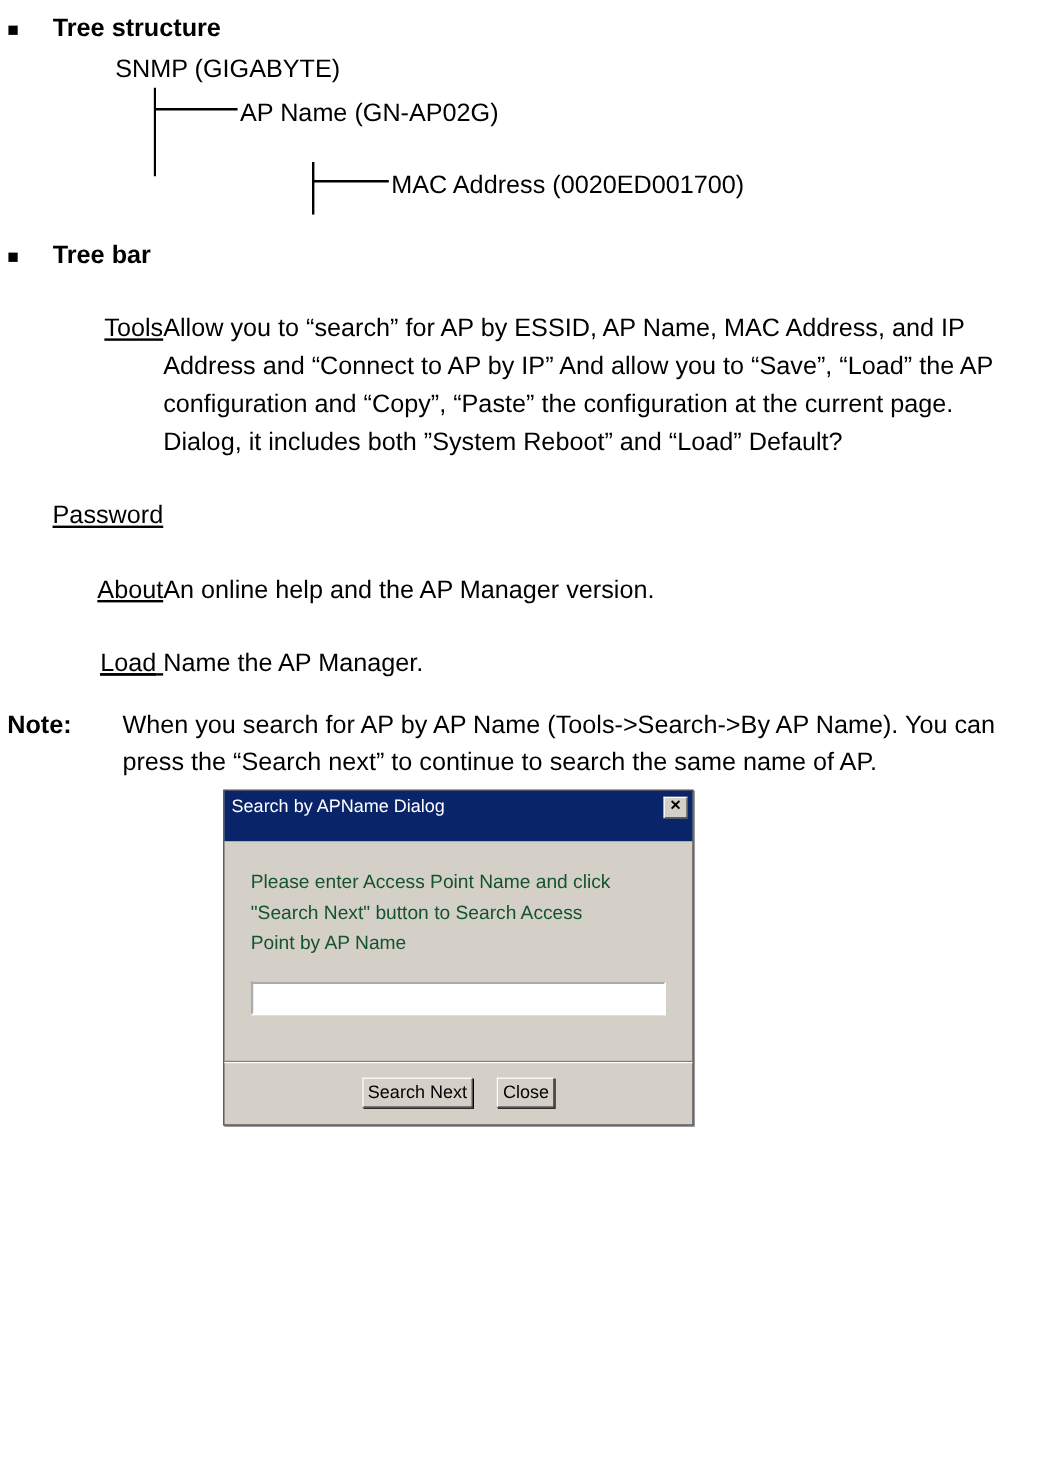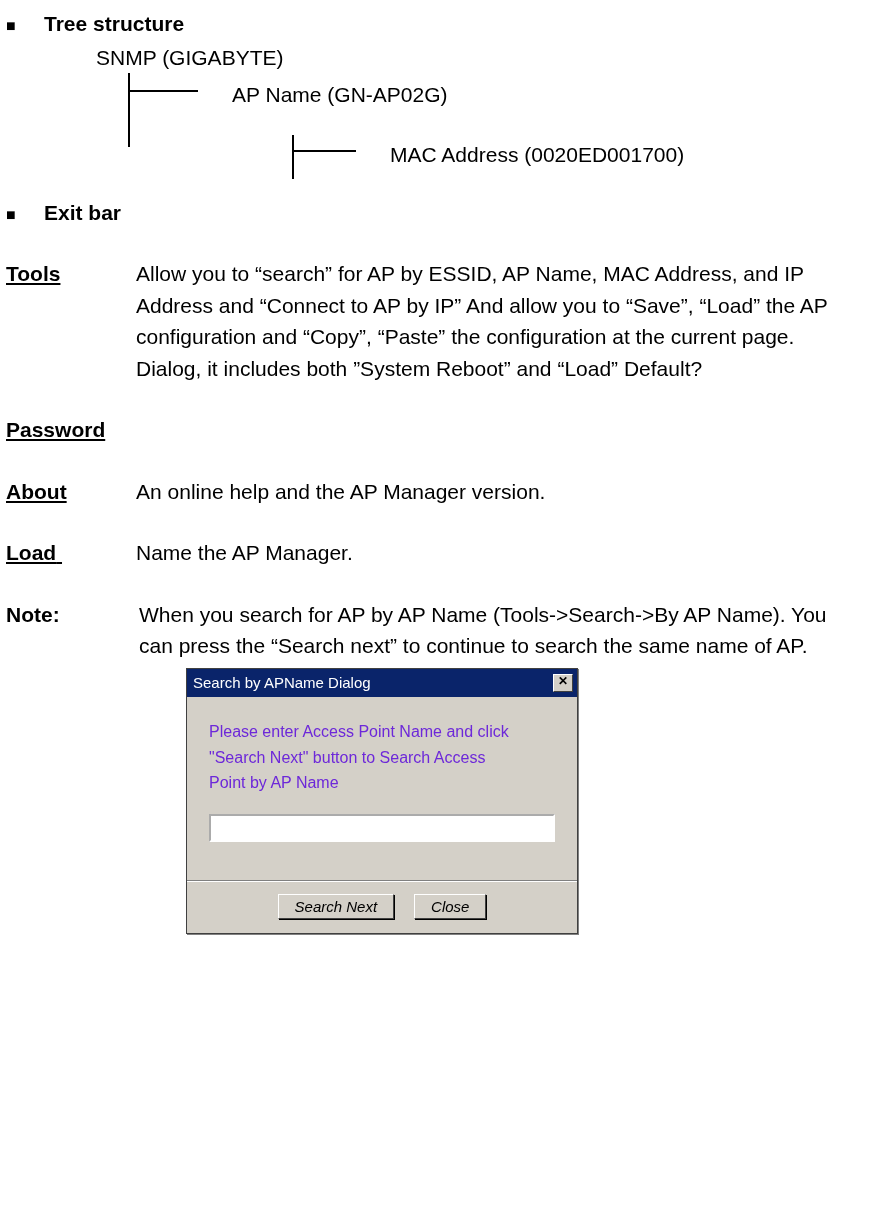--- a/index.html
+++ b/index.html
@@ -28,37 +28,36 @@
   .bullet-text {
     font-weight: bold;
   }
   .tree {
     margin-left: 90px;
     margin-bottom: 18px;
   }
   .tree-row {
     display: flex;
     align-items: flex-start;
-    gap: 32px;
   }
   .tree-svg { display:block; }
   .menu-block {
     display: flex;
     margin-top: 30px;
   }
   .menu-label {
     flex: 0 0 130px;
-    font-weight: bold;
+    font-weight: normal;
     text-decoration: underline;
+    text-align: right;
   }
   .menu-desc { flex: 1; }
   .note-row {
     display: flex;
-    margin-top: 30px;
-    gap: 37px;
+    margin-top: 20px;
   }
   .note-label {
     flex: 0 0 96px;
     font-weight: bold;
   }
   .note-text { flex: 1; }
   .dialog-wrap {
     margin-left: 180px;
     margin-top: 6px;
   }
@@ -67,21 +66,21 @@
     border: 1px solid #404040;
     background: #d4d0c8;
     box-shadow: 1px 1px 0 #808080;
   }
   .titlebar {
     display: flex;
     align-items: center;
     justify-content: space-between;
     background: linear-gradient(#0a246a,#0a246a);
     color: #fff;
-    padding: 3px 4px 3px 6px;
+    padding: 3px 4px 17px 6px;
     font-family: Tahoma, Arial, sans-serif;
     font-size: 15px;
   }
   .close-btn {
     width: 18px;
     height: 16px;
     background: #d4d0c8;
     border: 1px solid #fff;
     border-right-color: #404040;
     border-bottom-color: #404040;
@@ -89,21 +88,21 @@
     font-size: 12px;
     line-height: 12px;
     text-align: center;
     font-weight: bold;
     font-family: Arial, sans-serif;
   }
   .dialog-body {
     padding: 22px 22px 18px 22px;
     font-family: Tahoma, Arial, sans-serif;
     font-size: 16px;
-    color: #6d28d9;
+    color: #14532d;
     line-height: 1.6;
   }
   .text-input {
     width: 100%;
     height: 28px;
     margin-top: 18px;
     border: 2px inset #fff;
     background: #fff;
     box-sizing: border-box;
   }
@@ -114,27 +113,26 @@
   }
   .dialog-buttons {
     display: flex;
     justify-content: center;
     gap: 20px;
     padding: 12px 0 14px 0;
   }
   .win-btn {
     font-family: Tahoma, Arial, sans-serif;
     font-size: 15px;
-    padding: 3px 16px;
+    padding: 3px 4px;
     background: #d4d0c8;
     border: 1px solid #404040;
     border-top-color: #fff;
     border-left-color: #fff;
     box-shadow: 1px 1px 0 #000;
-    font-style: italic;
   }
 </style>
 </head>
 <body>
 
 <div class="bullet-row">
   <div class="bullet">■</div>
   <div class="bullet-text">Tree structure</div>
 </div>
 
@@ -153,21 +151,21 @@
           <line x1="1" y1="16" x2="64" y2="16" stroke="#000" stroke-width="2"></line>
         </svg>
         <div style="padding-top:4px;">MAC Address (0020ED001700)</div>
       </div>
     </div>
   </div>
 </div>
 
 <div class="bullet-row" style="margin-top:10px;">
   <div class="bullet">■</div>
-  <div class="bullet-text">Exit bar</div>
+  <div class="bullet-text">Tree bar</div>
 </div>
 
 <div class="menu-block">
   <div class="menu-label">Tools</div>
   <div class="menu-desc">Allow you to “search” for AP by ESSID, AP Name, MAC Address, and IP Address and “Connect to AP by IP” And allow you to “Save”, “Load” the AP configuration and “Copy”, “Paste” the configuration at the current page. Dialog, it includes both ”System Reboot” and “Load” Default?</div>
 </div>
 
 <div class="menu-block">
   <div class="menu-label">Password</div>
 </div>

